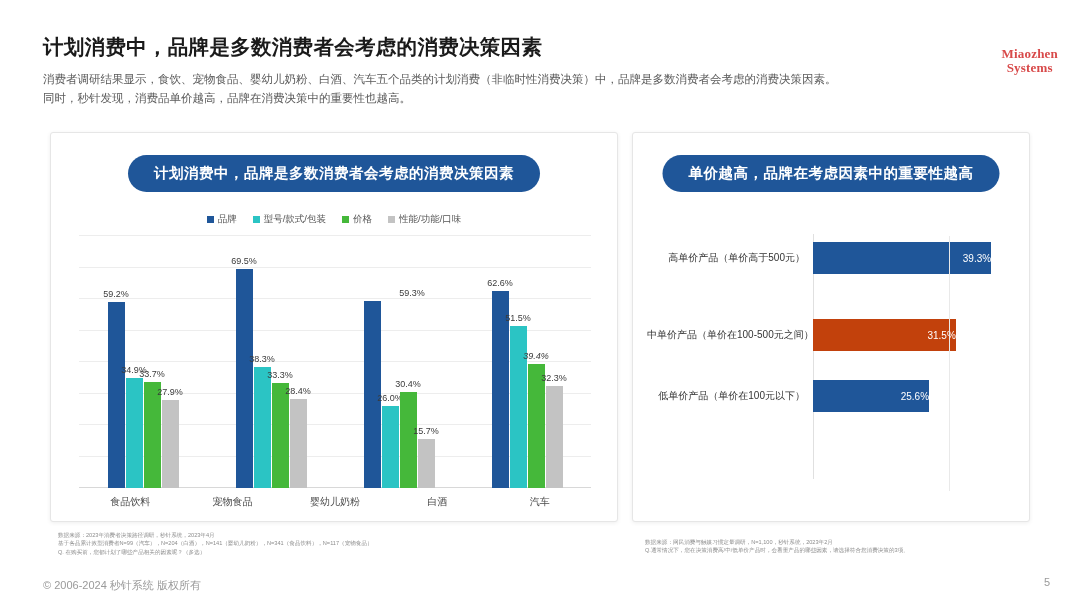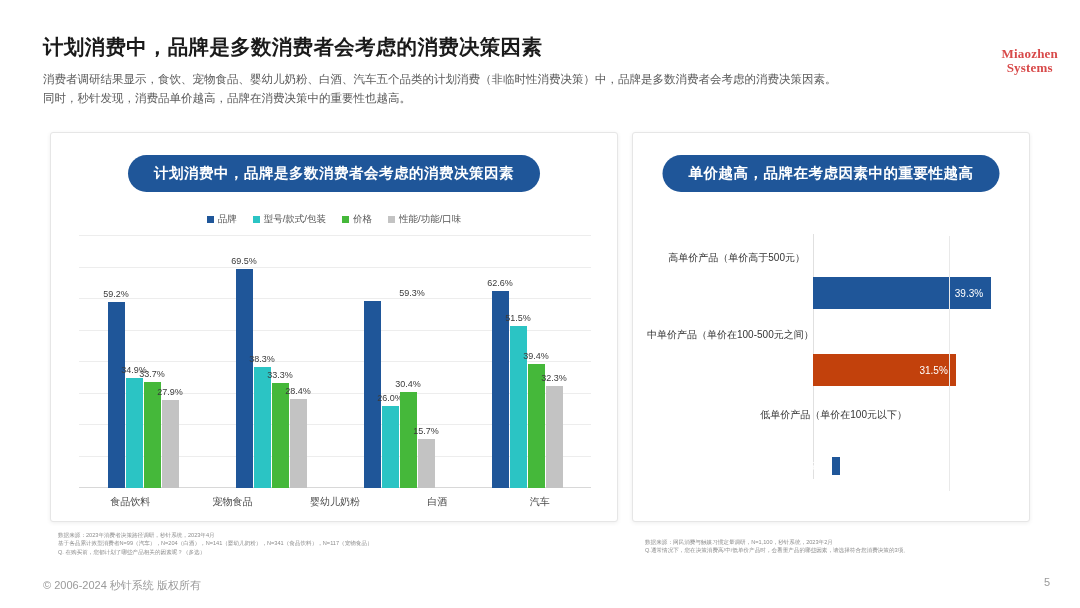--- a/index.html
+++ b/index.html
@@ -89,21 +89,21 @@
   .hchart { position: absolute; left: 14px; top: 95px; width: 370px; height: 255px; }
   .hrow { position: absolute; left: 0; width: 100%; height: 32px; display: flex; align-items: center; }
   .hlabel {
     width: 166px; text-align: right; padding-right: 8px;
     font-size: 10px; color: #333; white-space: nowrap;
   }
   .htrack { position: relative; flex: 1; height: 100%; }
   .hbar {
     position: absolute; left: 0; top: 0; height: 100%;
     background: #1f5699; display: flex; align-items: center;
-    justify-content: flex-end; padding-right: 8px; margin-top: 35px;
+    justify-content: flex-end; padding-right: 0;
   }
   .hbar span { color: #fff; font-size: 10px; }
   .hvline { position: absolute; top: 8px; bottom: -8px; width: 1px; background: #e9e9e9; }
   .hbase  { position: absolute; left: 166px; top: 6px; bottom: 4px; width: 1px; background: #e0e0e0; }
 
   
   .footnote {
     position: absolute; font-size: 5.6px; line-height: 8.4px;
     color: #8d8d8d; white-space: nowrap;
   }
@@ -228,21 +228,21 @@
             <div class="bar-wrap">
               <div class="bar" style="height: 78.25%; background: rgb(31, 86, 153);"></div>
               <div class="bar-label" style="bottom: calc(78.25% + 3px);">62.6%</div>
             </div>
             <div class="bar-wrap">
               <div class="bar" style="height: 64.375%; background: rgb(43, 196, 196);"></div>
               <div class="bar-label" style="bottom: calc(64.375% + 3px);">51.5%</div>
             </div>
             <div class="bar-wrap">
               <div class="bar" style="height: 49.25%; background: rgb(69, 184, 58);"></div>
-              <div class="bar-label" style="bottom: calc(49.25% + 3px);">39.4%</div>
+              <div class="bar-label" style="bottom: calc(49.25% + 3px); font-style: italic;">39.4%</div>
             </div>
             <div class="bar-wrap">
               <div class="bar" style="height: 40.375%; background: rgb(195, 195, 195);"></div>
               <div class="bar-label" style="bottom: calc(40.375% + 3px);">32.3%</div>
             </div>
           </div>
         </div>
     </div>
     <div class="xlabels" id="xlabels-left">
         <span>食品饮料</span>
@@ -266,21 +266,21 @@
           </div>
         </div>
         <div class="hrow" style="top: 91px;">
           <div class="hlabel">中单价产品（单价在100-500元之间）</div>
           <div class="htrack">
             <div class="hbar" style="width: 70%; background: #c2410c;">
               <span>31.5%</span>
             </div>
           </div>
         </div>
-        <div class="hrow" style="top: 180px; flex-direction: column;">
+        <div class="hrow" style="top: 152px;">
           <div class="hlabel">低单价产品（单价在100元以下）</div>
           <div class="htrack">
             <div class="hbar" style="width: 56.8889%; background: rgb(31, 86, 153);">
               <span>25.6%</span>
             </div>
           </div>
         </div>
         <div class="hvline" style="left: 302px;"></div>
       </div>
   </div>

